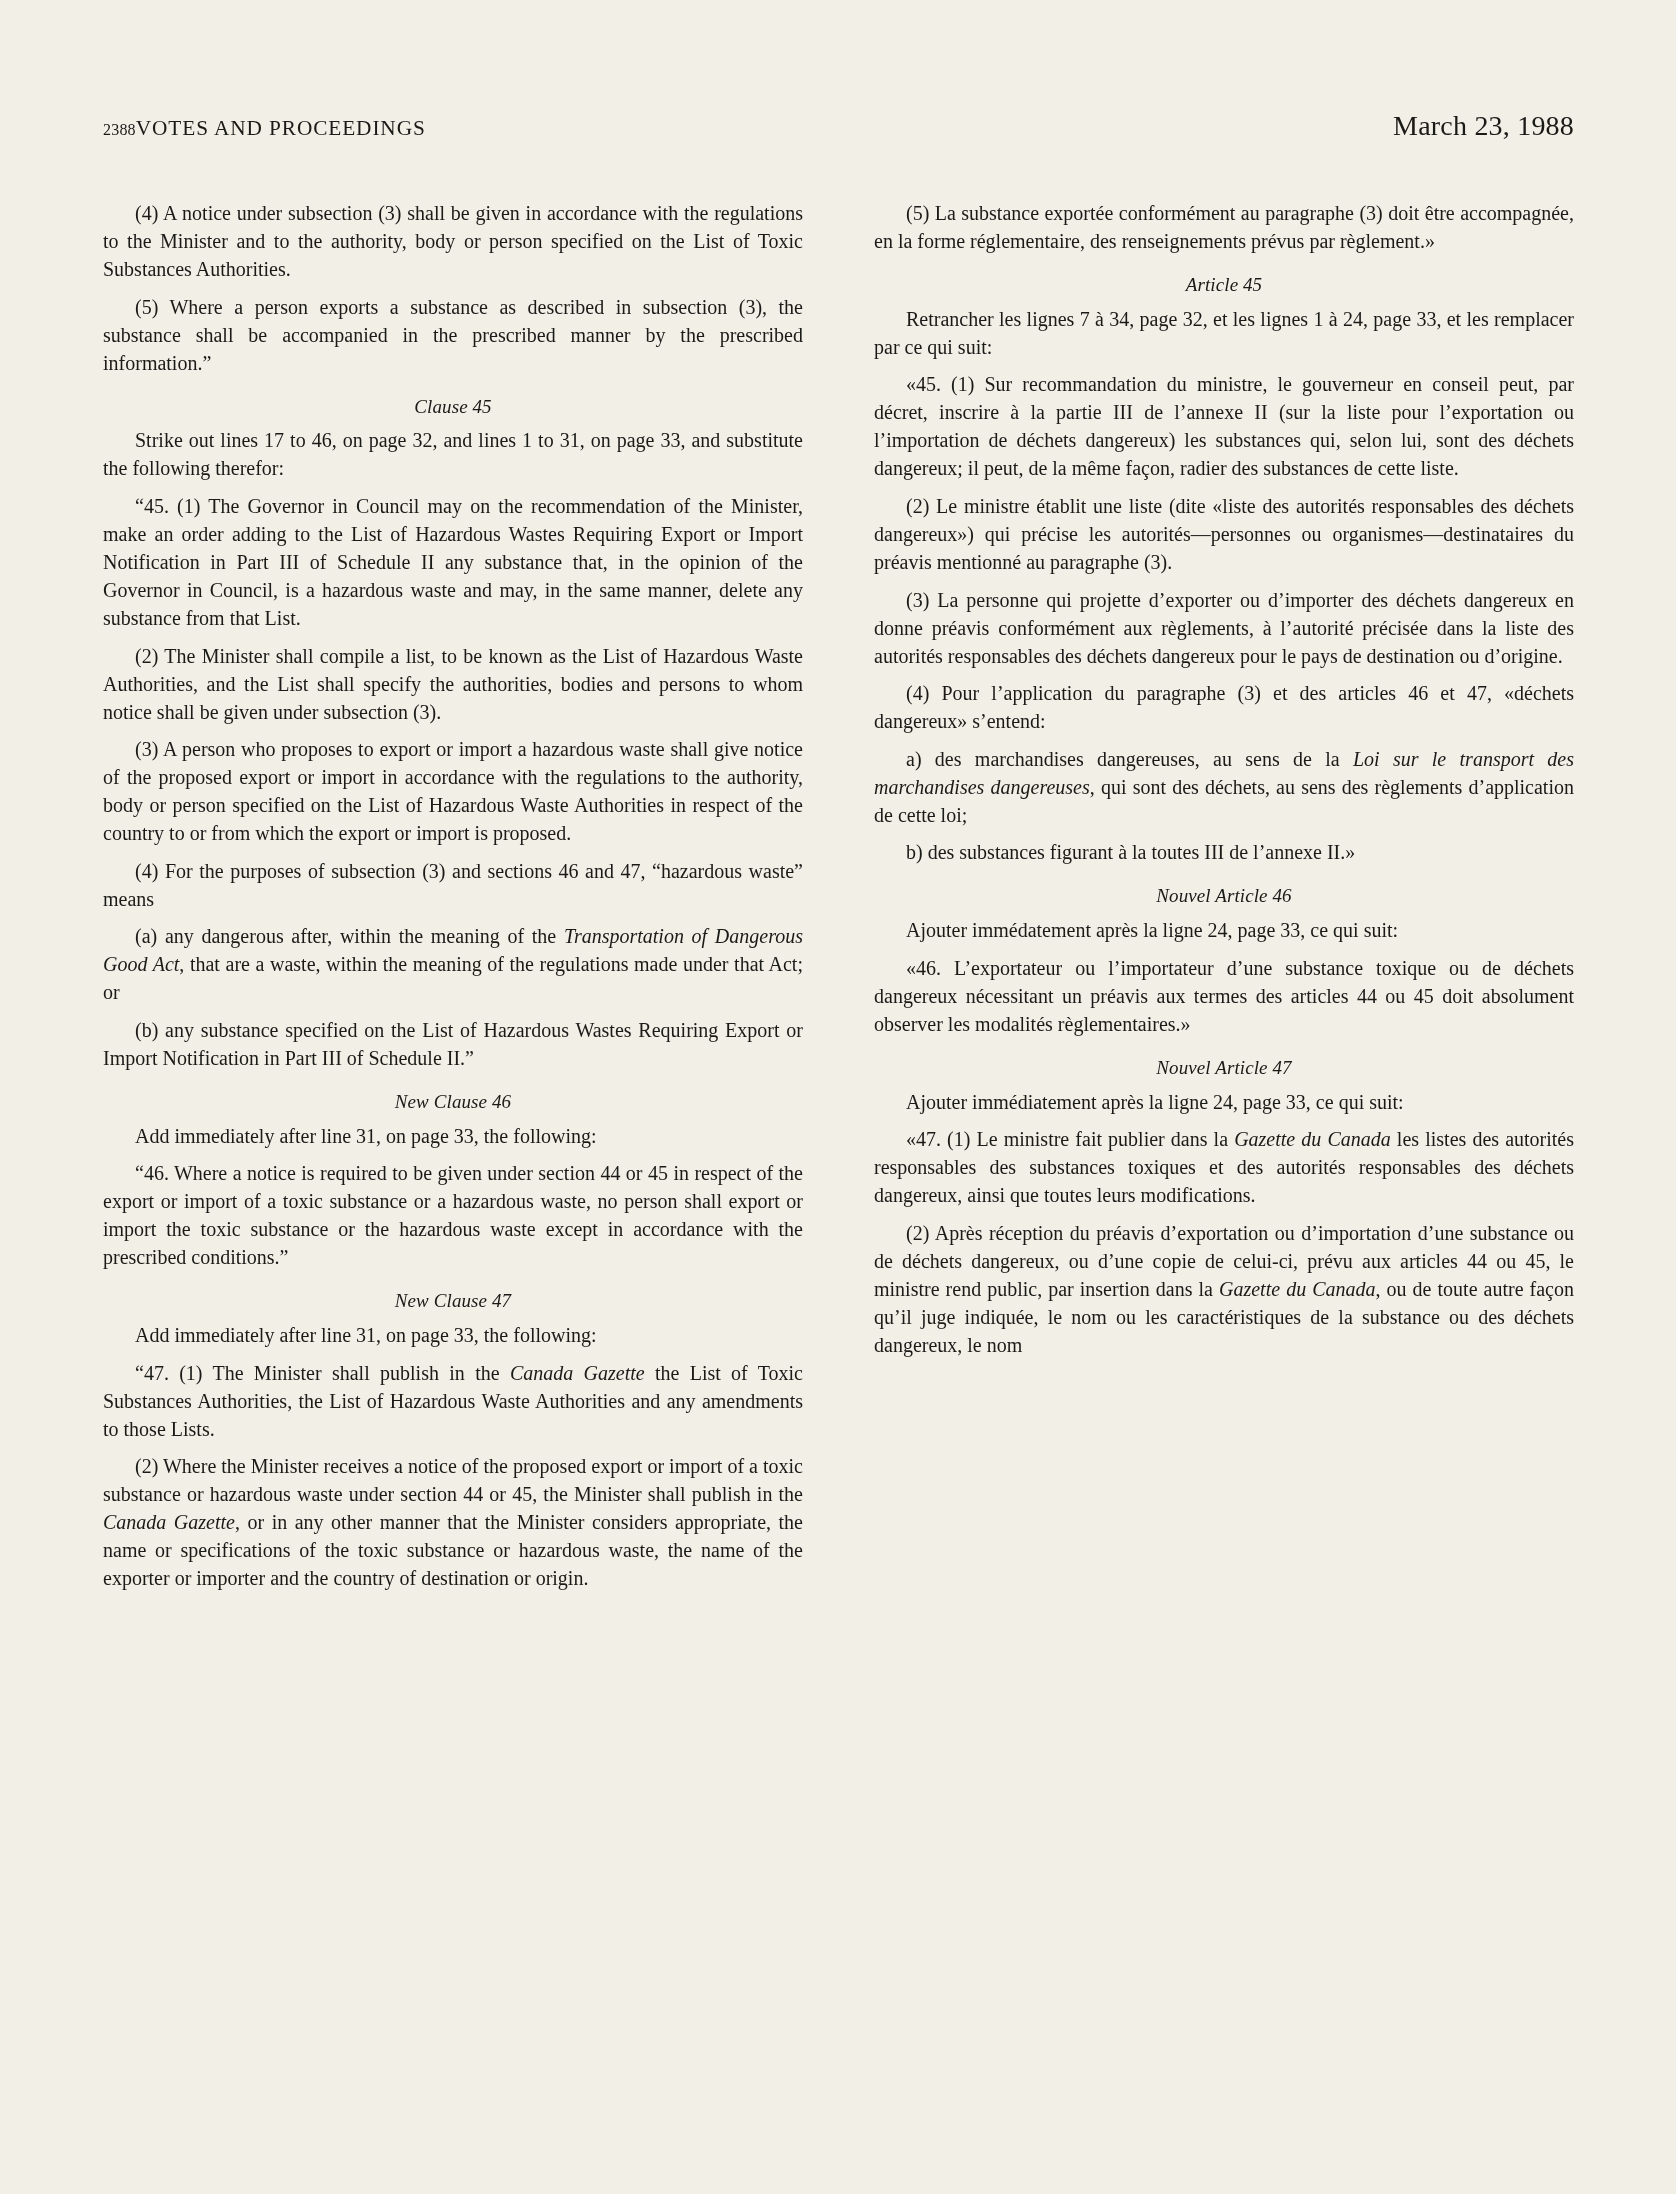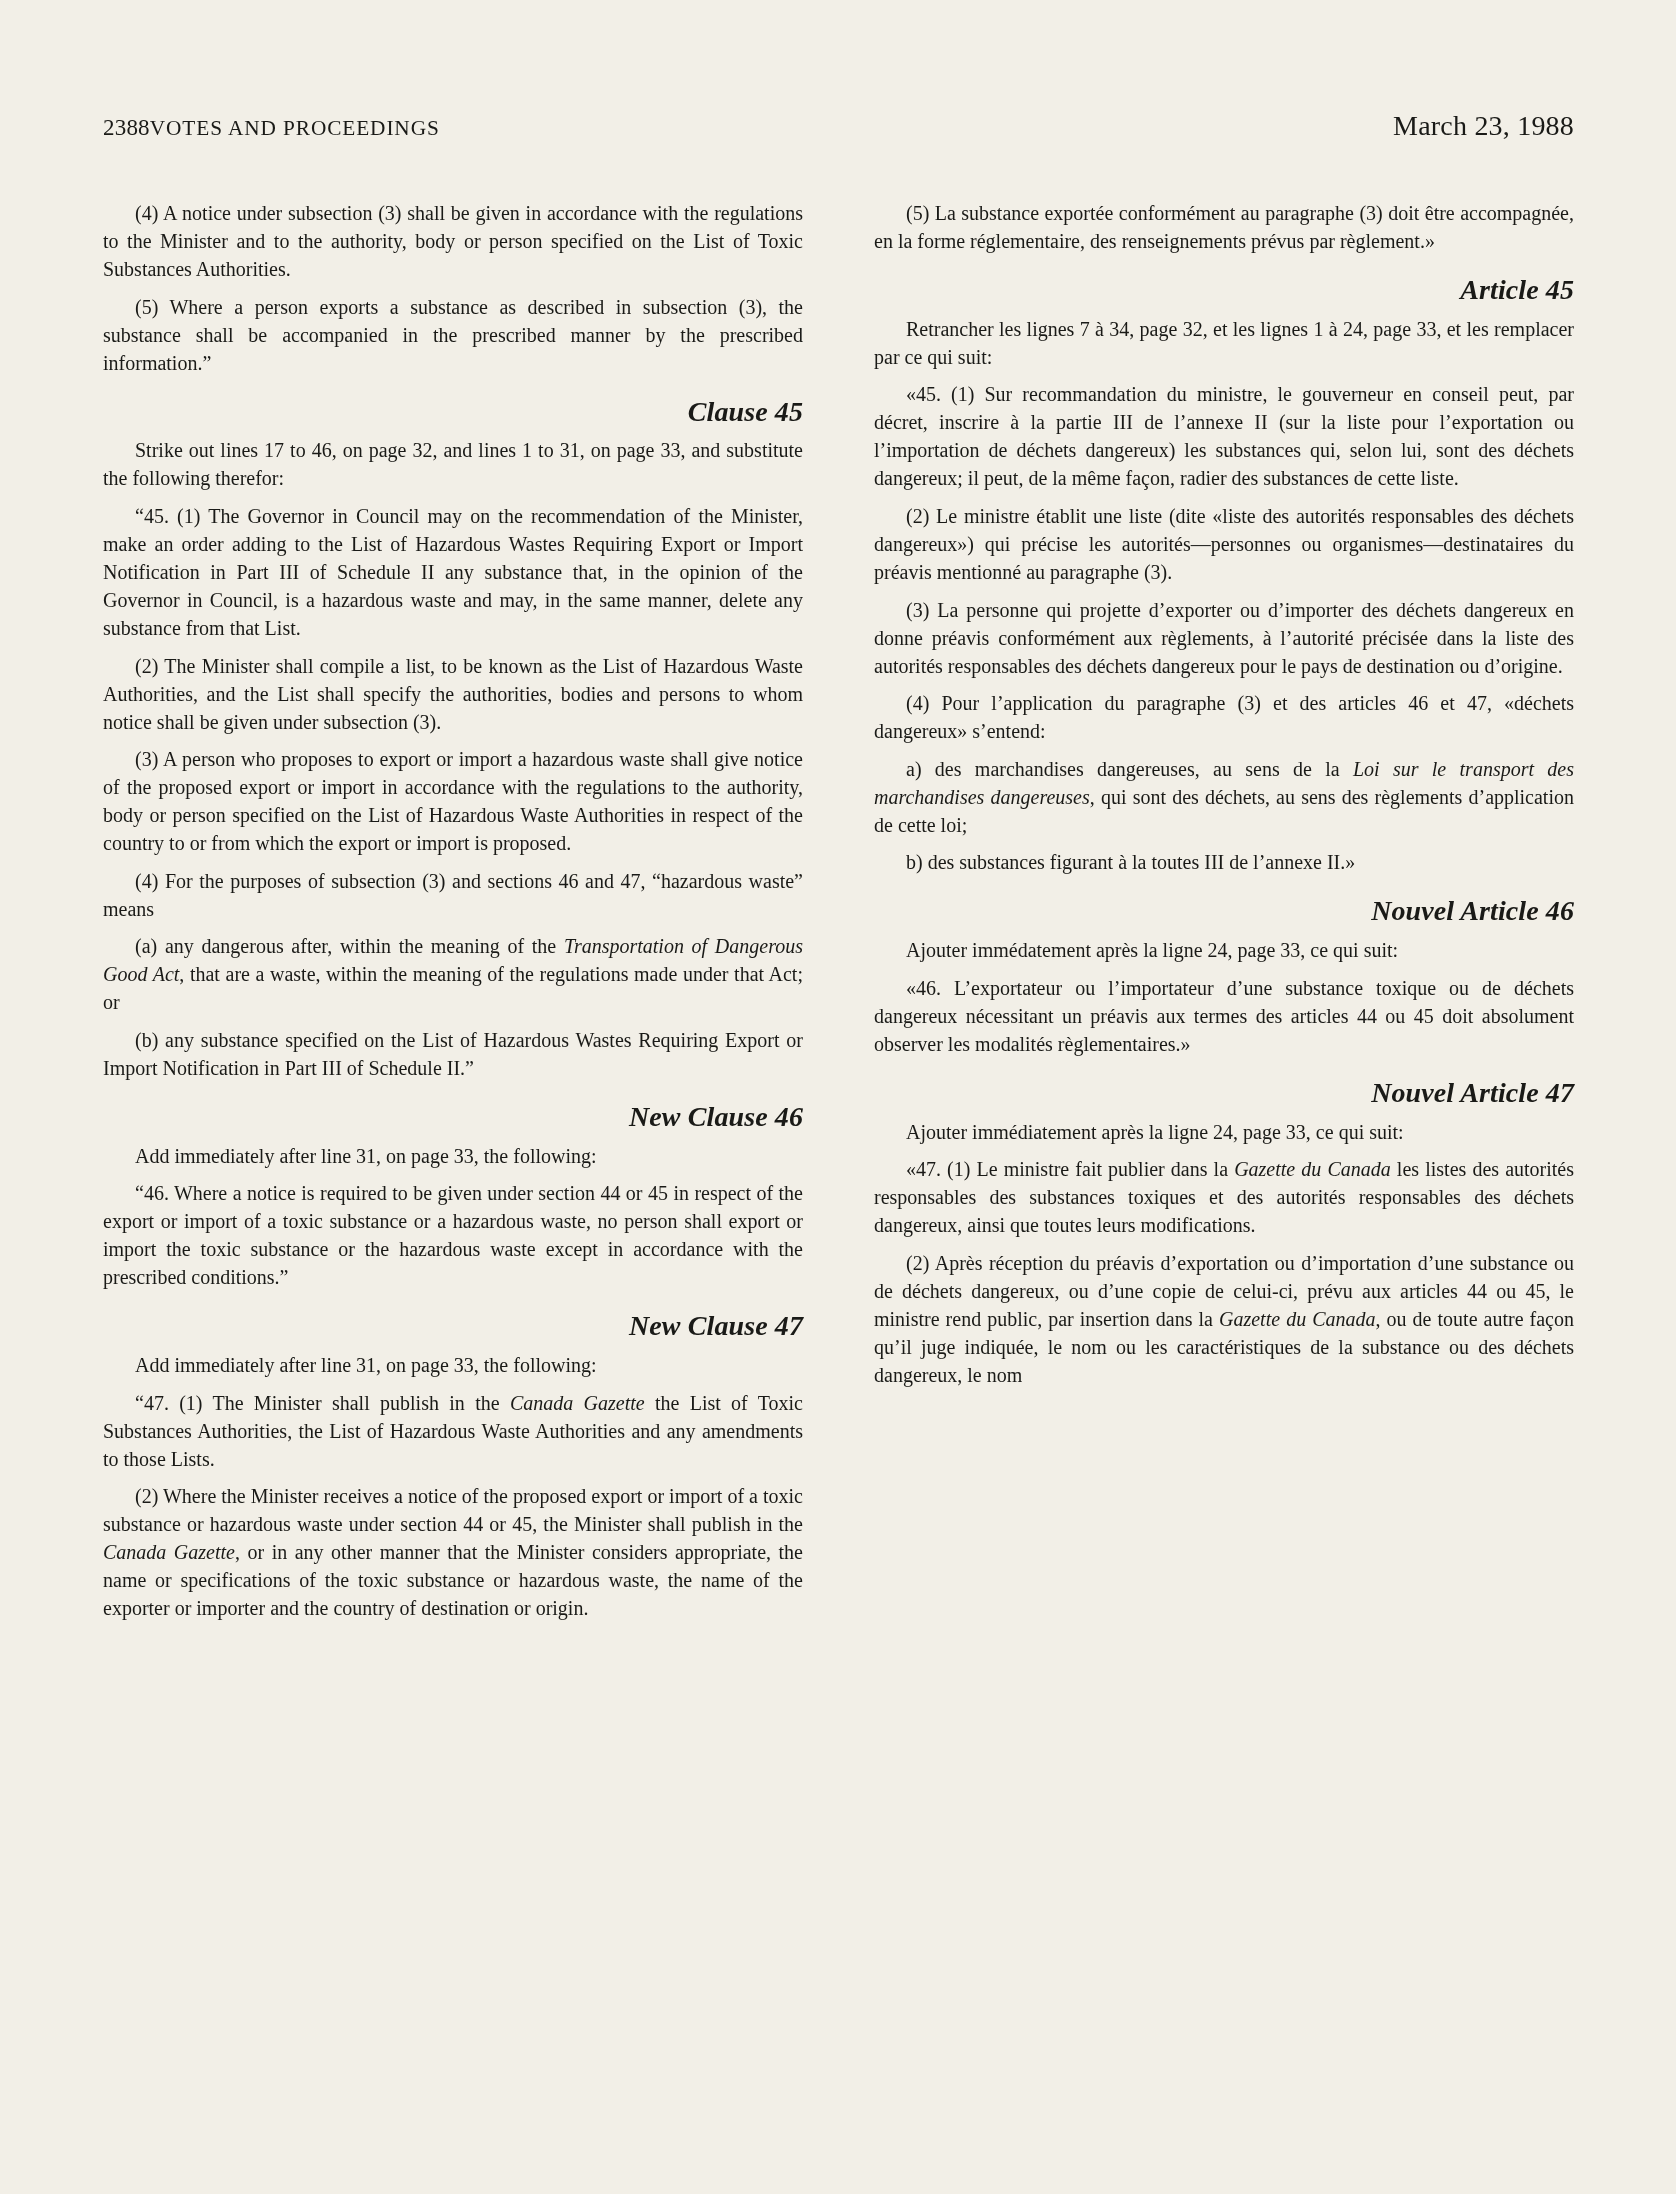--- a/index.html
+++ b/index.html
@@ -34,21 +34,21 @@
   .running-head {
     display: flex;
     align-items: baseline;
     justify-content: space-between;
     width: 100%;
     font-size: 21.3px;
     letter-spacing: 0.2px;
     margin-bottom: 57px;
   }
   .running-head .folio {
-    font-size: 23px;
+    font-size: 16px;
     flex: 0 0 auto;
   }
   .running-head .title {
     flex: 1 1 auto;
     text-align: left;
     font-size: 21.3px;
     letter-spacing: 0.9px;
   }
   .running-head .date {
     flex: 0 0 auto;
@@ -70,25 +70,25 @@
     font-size: 20px;
     line-height: 28px;
     text-align: justify;
     text-justify: inter-word;
     hyphens: manual;
   }
   p.ind {
     text-indent: 32px;
   }
   h3.clause {
-    font-size: 28px;
+    font-size: 19px;
     font-style: italic;
-    font-weight: bold;
+    font-weight: normal;
     margin: 19px 0 8.8px 0;
-    text-align: right;
+    text-align: center;
     letter-spacing: 0.1px;
   }
   .it { font-style: italic; }
 </style>
 </head>
 <body>
 
 <div class="page">
   <div class="page-inner">
 

